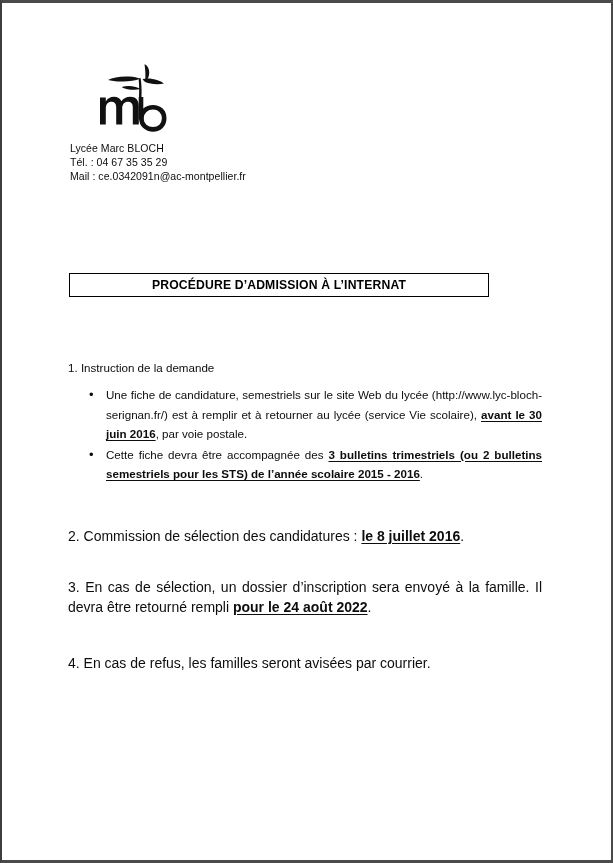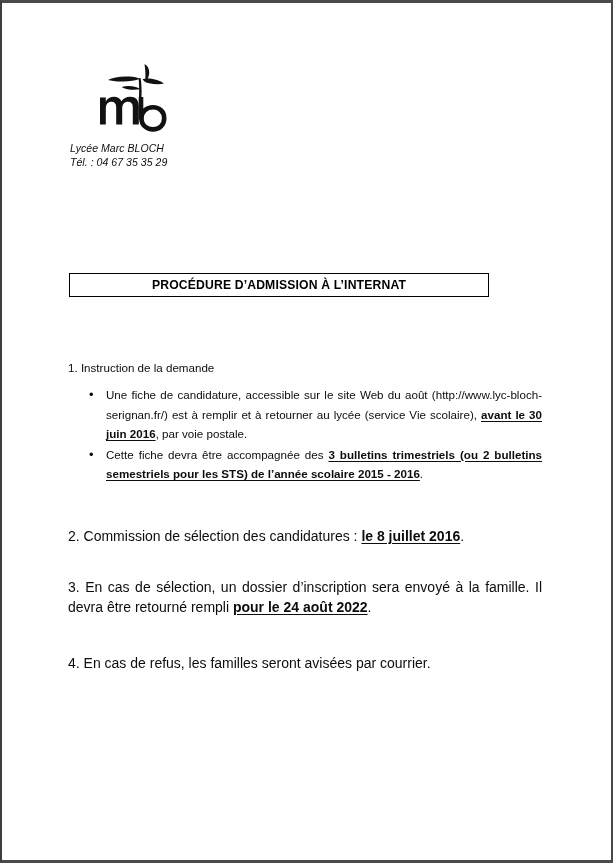--- a/index.html
+++ b/index.html
@@ -49,21 +49,20 @@
     height: 74px;
     display: block;
     margin-left: 28px;
     margin-bottom: 6px;
   }
   .address {
     font-size: 10.5px;
     line-height: 14.2px;
     letter-spacing: 0.05px;
     color: #0d0d0d;
-    font-style: italic;
   }
   .address div { white-space: nowrap; }
 
   
   .title-box {
     position: absolute;
     left: 67px;
     top: 270px;
     width: 420px;
     height: 24px;
@@ -160,34 +159,35 @@
 
       <g fill="none" stroke="#111111" stroke-width="4.6">
         <path d="M43.0 36.0 L43.0 58.5"></path>
         <path d="M43.4 57.4 C43.4 50.6 48.6 46.2 55.0 46.2 C61.4 46.2 66.2 50.6 66.2 57.2 C66.2 63.8 61.4 68.4 55.0 68.4 C48.6 68.4 43.4 64.0 43.4 57.4 Z"></path>
       </g>
     </svg>
 
     <div class="address">
       <div>Lycée Marc BLOCH</div>
       <div>Tél. : 04 67 35 35 29</div>
+      <div>Mail : ce.0342091n@ac-montpellier.fr</div>
     </div>
   </div>
 
   <div class="title-box">
     <span class="title-text">PROCÉDURE D’ADMISSION À L’INTERNAT</span>
   </div>
 
   <div class="body-area">
 
     <div class="sec-head">1. Instruction de la demande</div>
 
     <ul class="bullets">
       <li>
-        <span class="dot">•</span><span>Une fiche de candidature, accessible sur le site Web du août (http://www.lyc-bloch-serignan.fr/) est à remplir et à retourner au lycée (service Vie scolaire), </span><u class="strong">avant le 30 juin 2016</u><span>, par voie postale.</span>
+        <span class="dot">•</span><span>Une fiche de candidature, semestriels sur le site Web du lycée (http://www.lyc-bloch-serignan.fr/) est à remplir et à retourner au lycée (service Vie scolaire), </span><u class="strong">avant le 30 juin 2016</u><span>, par voie postale.</span>
       </li>
       <li>
         <span class="dot">•</span><span>Cette fiche devra être accompagnée des </span><u class="strong">3 bulletins trimestriels (ou 2 bulletins semestriels pour les STS) de l’année scolaire 2015 - 2016</u><span>.</span>
       </li>
     </ul>
 
     <div class="gap-2"></div>
 
     <div class="para"><span>2. Commission de sélection des candidatures : </span><u class="strong">le 8 juillet 2016</u><span>.</span>
     </div>

